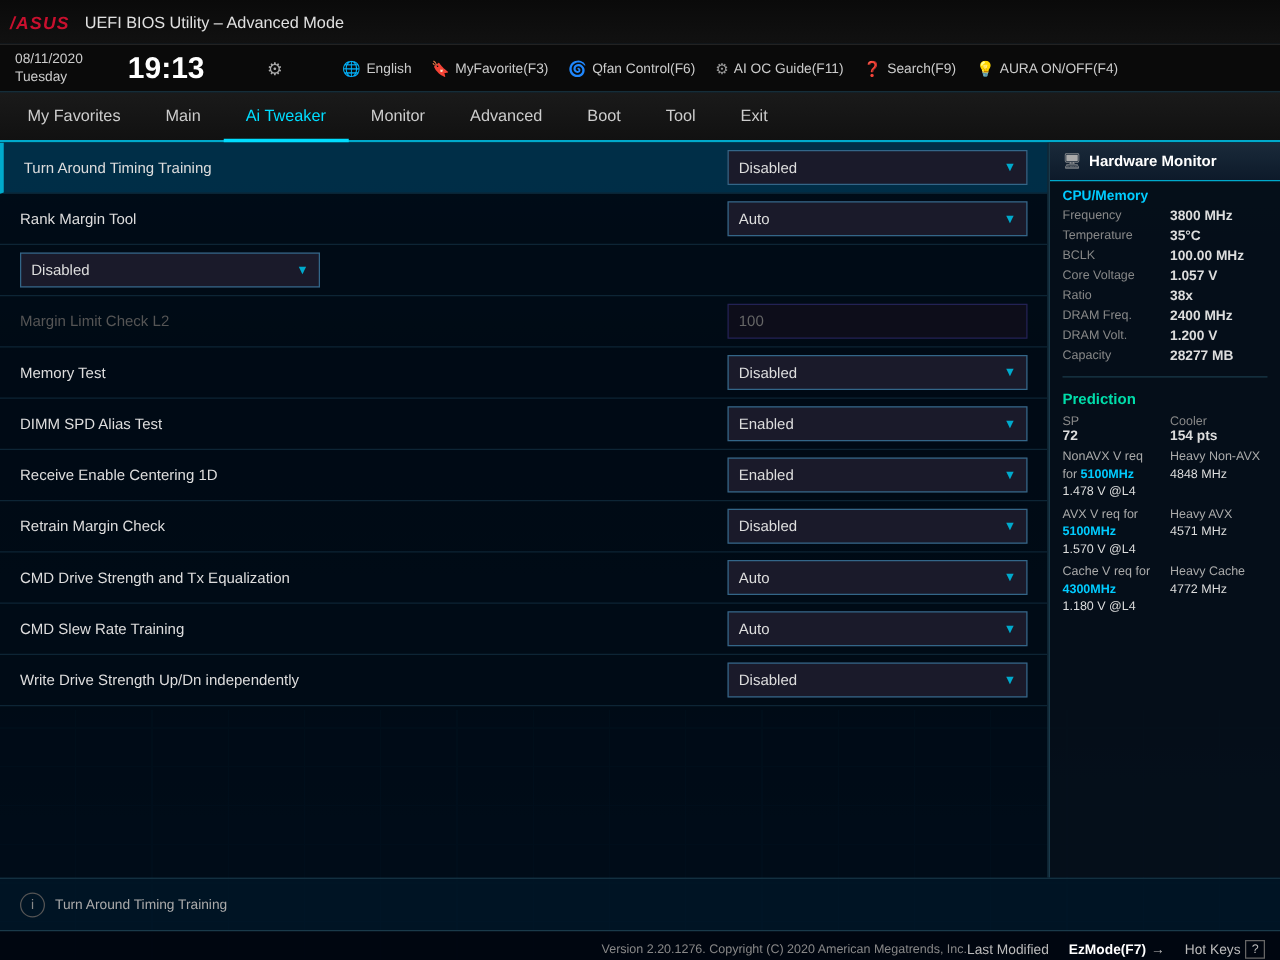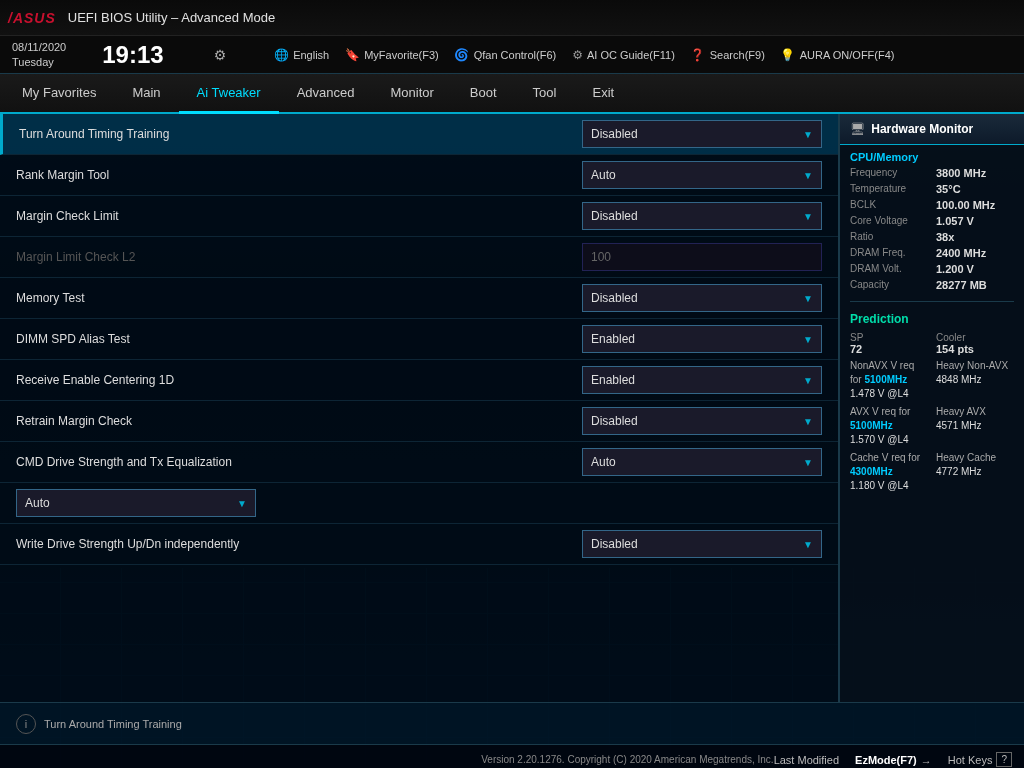--- a/index.html
+++ b/index.html
@@ -429,24 +429,24 @@
     <div class="nav-item">
       <span>My Favorites</span>
     </div>
     <div class="nav-item">
       <span>Main</span>
     </div>
     <div class="nav-item active">
       <span>Ai Tweaker</span>
     </div>
     <div class="nav-item">
+      <span>Monitor</span>
+    </div>
+    <div class="nav-item">
       <span>Advanced</span>
-    </div>
-    <div class="nav-item">
-      <span>Monitor</span>
     </div>
     <div class="nav-item">
       <span>Boot</span>
     </div>
     <div class="nav-item">
       <span>Tool</span>
     </div>
     <div class="nav-item">
       <span>Exit</span>
     </div>
@@ -467,21 +467,20 @@
         <div class="setting-row">
           <div class="setting-label">Rank Margin Tool</div>
           <div class="setting-control">
             <div class="dropdown">
               <span>Auto</span>
               <span class="arrow">▼</span>
             </div>
           </div>
         </div>
         <div class="setting-row">
-          <div class="setting-label">Margin Check Limit</div>
           <div class="setting-control">
             <div class="dropdown">
               <span>Disabled</span>
               <span class="arrow">▼</span>
             </div>
           </div>
         </div>
         <div class="setting-row">
           <div class="setting-label disabled">Margin Limit Check L2</div>
           <div class="setting-control"><input type="text" class="input-field" value="100" style=""></div>
@@ -525,20 +524,21 @@
         <div class="setting-row">
           <div class="setting-label">CMD Drive Strength and Tx Equalization</div>
           <div class="setting-control">
             <div class="dropdown">
               <span>Auto</span>
               <span class="arrow">▼</span>
             </div>
           </div>
         </div>
         <div class="setting-row">
+          <div class="setting-label">CMD Slew Rate Training</div>
           <div class="setting-control">
             <div class="dropdown">
               <span>Auto</span>
               <span class="arrow">▼</span>
             </div>
           </div>
         </div>
         <div class="setting-row">
           <div class="setting-label">Write Drive Strength Up/Dn independently</div>
           <div class="setting-control">

